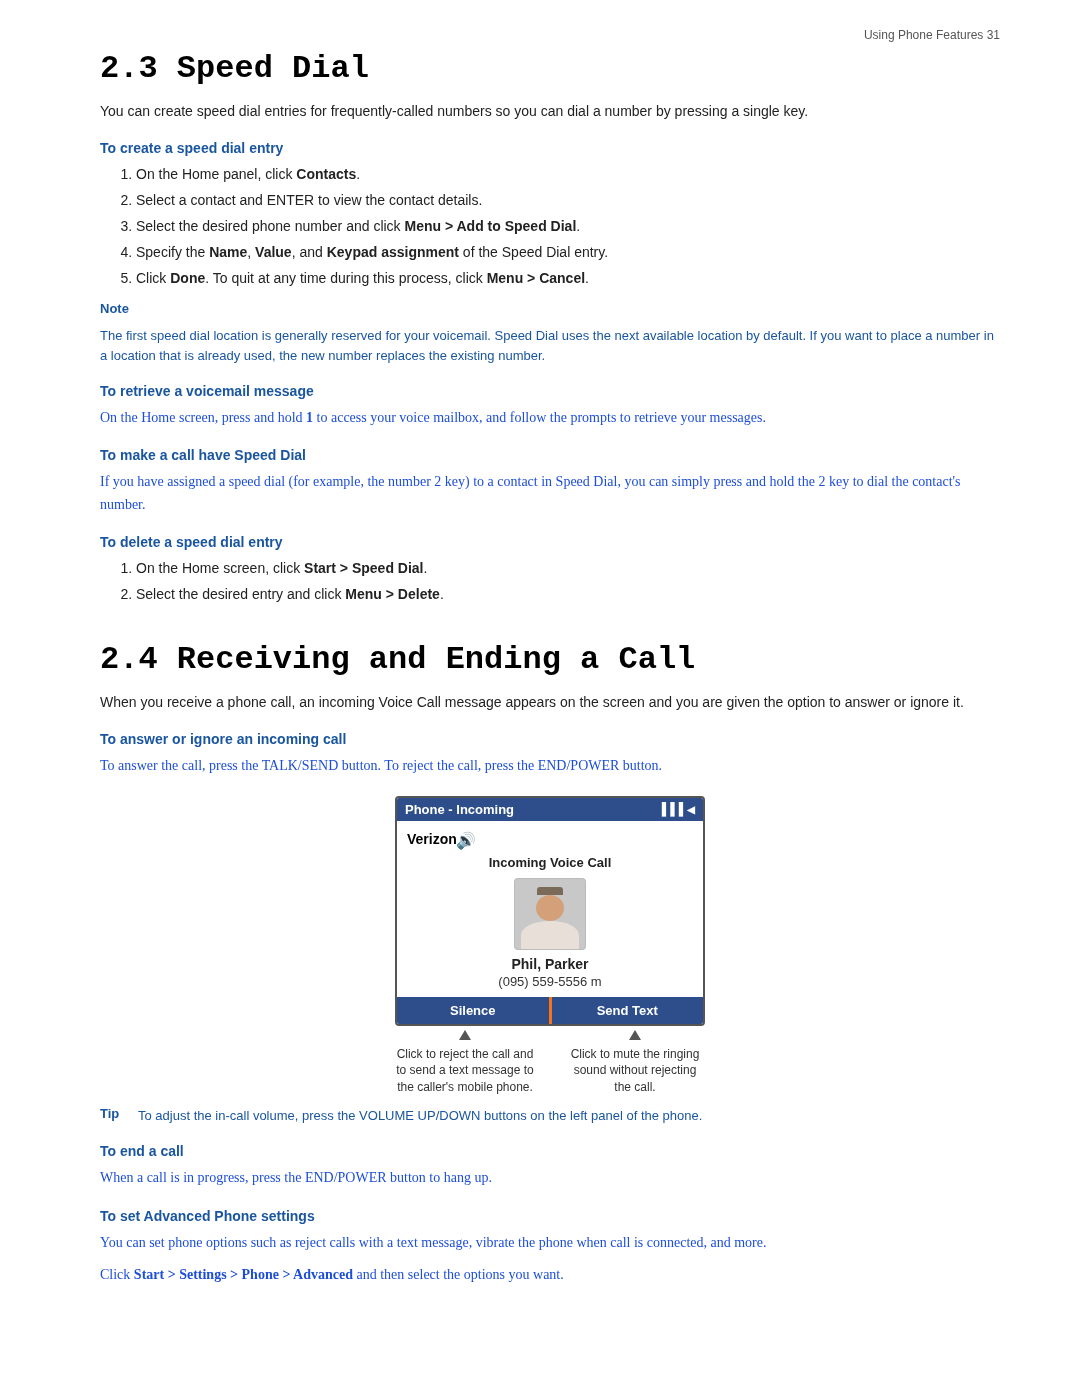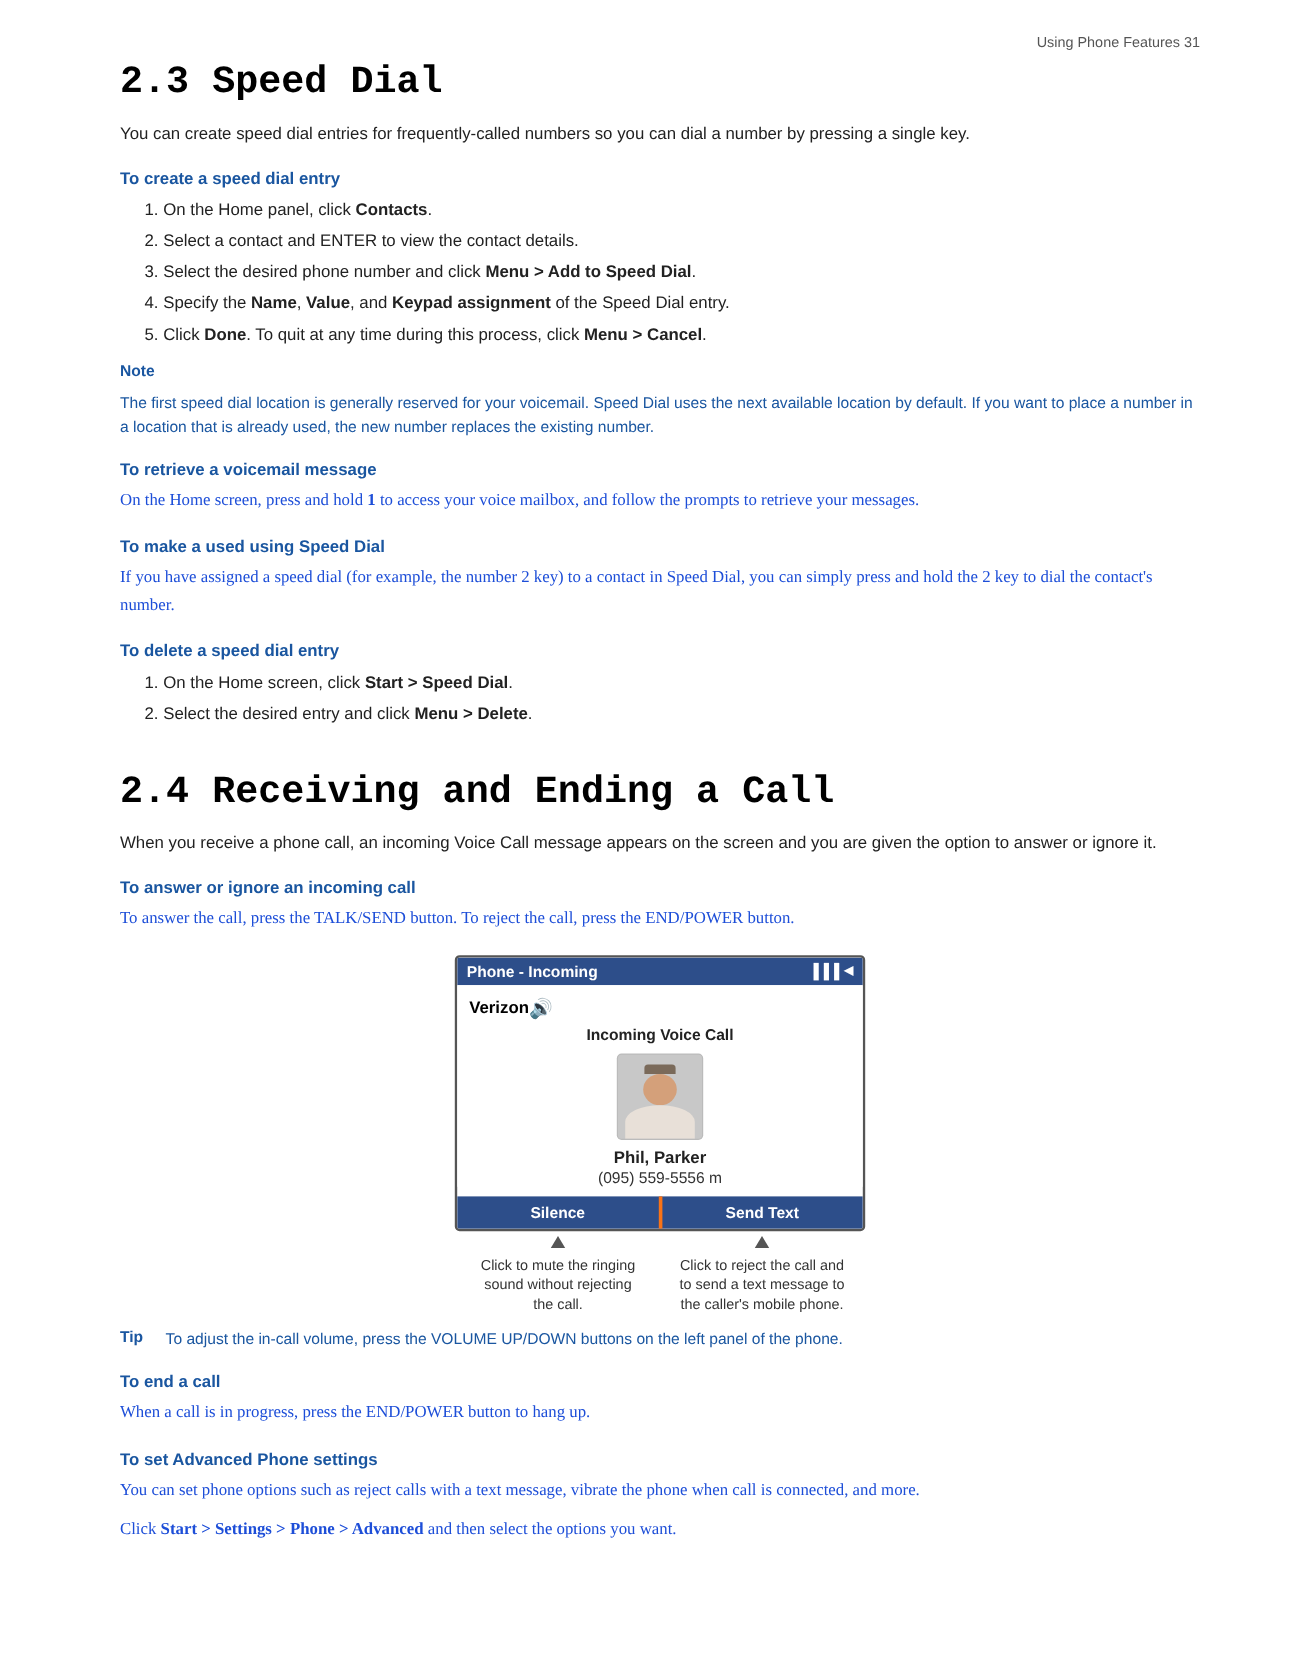--- a/index.html
+++ b/index.html
@@ -93,21 +93,21 @@
     b { font-weight: bold; }
     .section-2 { margin-top: 36px; }
 
     
     .phone-screenshot-wrapper {
       display: flex;
       justify-content: center;
       margin: 18px 0 10px 0;
     }
     .phone-screen {
-      width: 342px;
+      width: 310px;
       border: 2px solid #555;
       border-radius: 4px;
       overflow: hidden;
       font-family: Arial, Helvetica, sans-serif;
     }
     .phone-titlebar {
       background: #2d4e8a;
       color: #fff;
       display: flex;
       align-items: center;
@@ -219,21 +219,21 @@
 </ol>
 
 <div class="note-block">
   <span class="note-label">Note</span>
   <span class="note-text">The first speed dial location is generally reserved for your voicemail. Speed Dial uses the next available location by default. If you want to place a number in a location that is already used, the new number replaces the existing number.</span>
 </div>
 
 <h3 class="subsection-title">To retrieve a voicemail message</h3>
 <p class="body-text">On the Home screen, press and hold <b>1</b> to access your voice mailbox, and follow the prompts to retrieve your messages.</p>
 
-<h3 class="subsection-title">To make a used using Speed Dial</h3>
+<h3 class="subsection-title">To make a call have Speed Dial</h3>
 <p class="body-text">If you have assigned a speed dial (for example, the number 2 key) to a contact in Speed Dial, you can simply press and hold the 2 key to dial the contact's number.</p>
 
 <h3 class="subsection-title">To delete a speed dial entry</h3>
 <ol>
   <li>On the Home screen, click <b>Start &gt; Speed Dial</b>.</li>
   <li>Select the desired entry and click <b>Menu &gt; Delete</b>.</li>
 </ol>
 
 <div class="section-2">
   <h1 class="section-title">2.4  Receiving and Ending a Call</h1>
@@ -278,27 +278,27 @@
           <div class="phone-btn">Silence</div>
           <div class="phone-btn">Send Text</div>
         </div>
       </div>
 
       <div style="display:flex; width:340px; margin-top:4px;">
         <div style="flex:1; text-align:center; padding: 0 6px;">
           <div class="caption-arrow">
             <div class="arrow-up"></div>
           </div>
-          <div class="caption-col">Click to mute the ringing sound without rejecting the call.</div>
+          <div class="caption-col">Click to reject the call and to send a text message to the caller's mobile phone.</div>
         </div>
         <div style="flex:1; text-align:center; padding: 0 6px;">
           <div class="caption-arrow">
             <div class="arrow-up"></div>
           </div>
-          <div class="caption-col">Click to reject the call and to send a text message to the caller's mobile phone.</div>
+          <div class="caption-col">Click to mute the ringing sound without rejecting the call.</div>
         </div>
       </div>
     </div>
   </div>
 
   <div class="tip-block">
     <span class="tip-label">Tip</span>
     <span class="tip-text">To adjust the in-call volume, press the VOLUME UP/DOWN buttons on the left panel of the phone.</span>
   </div>
 

